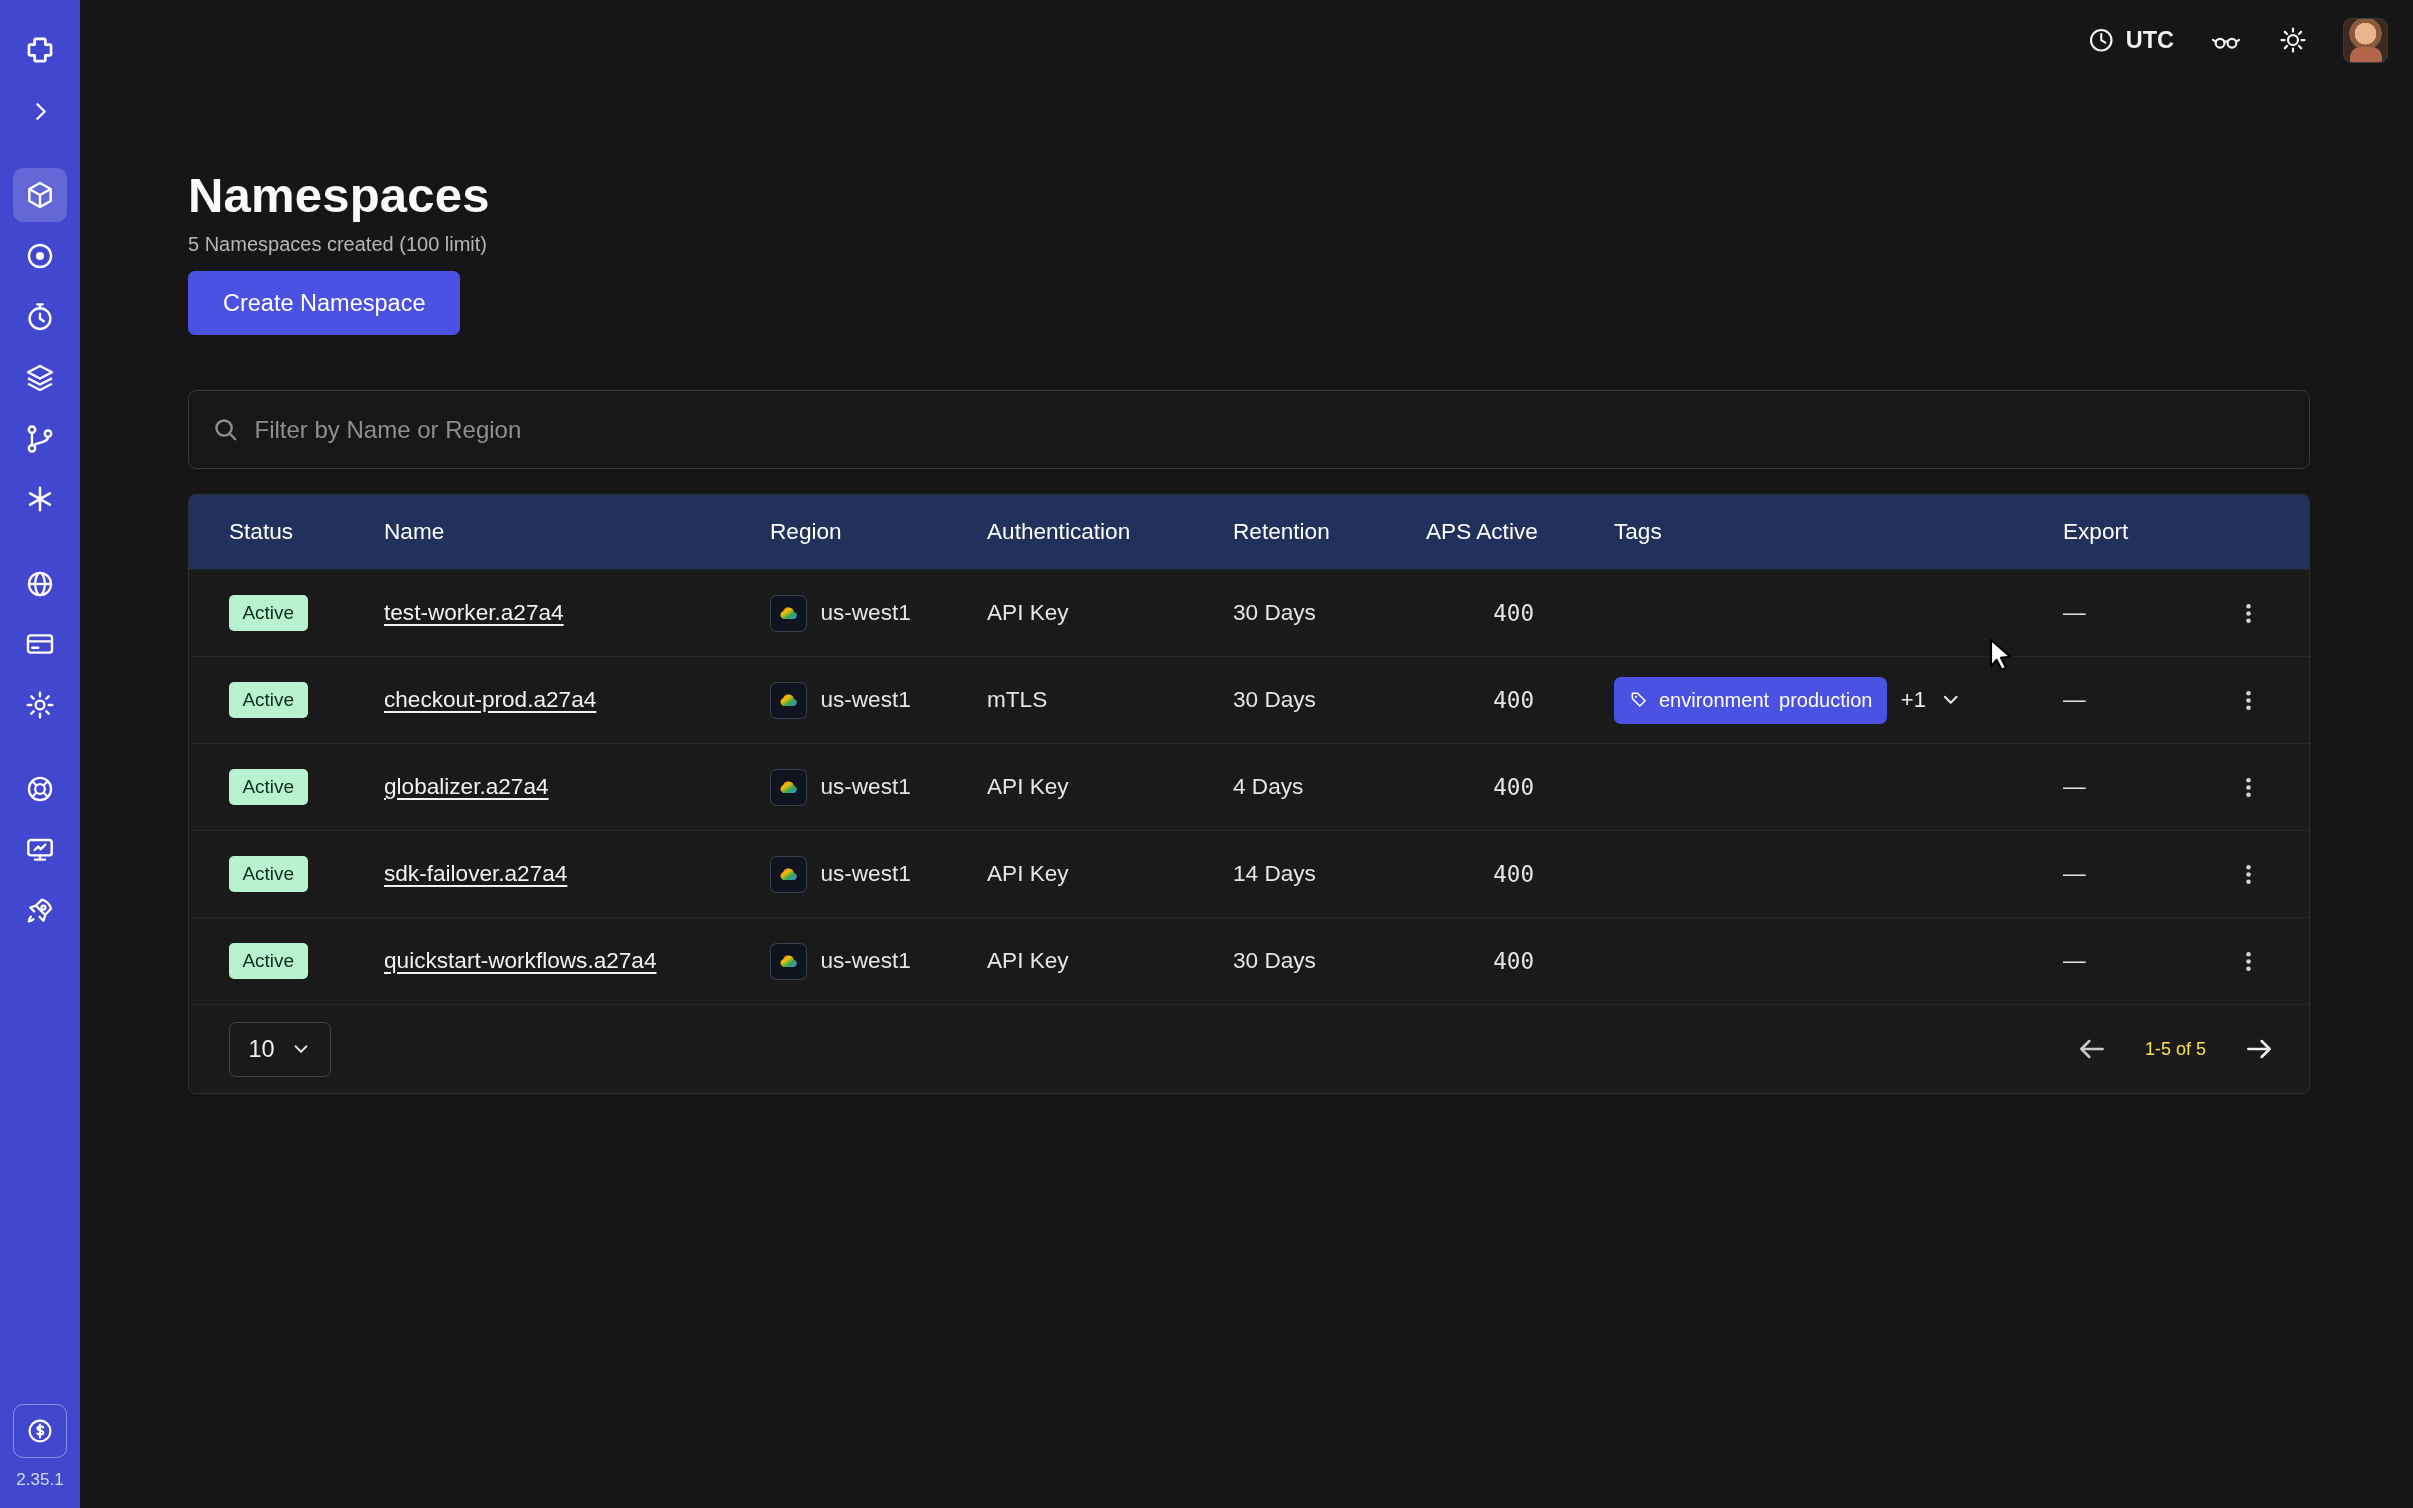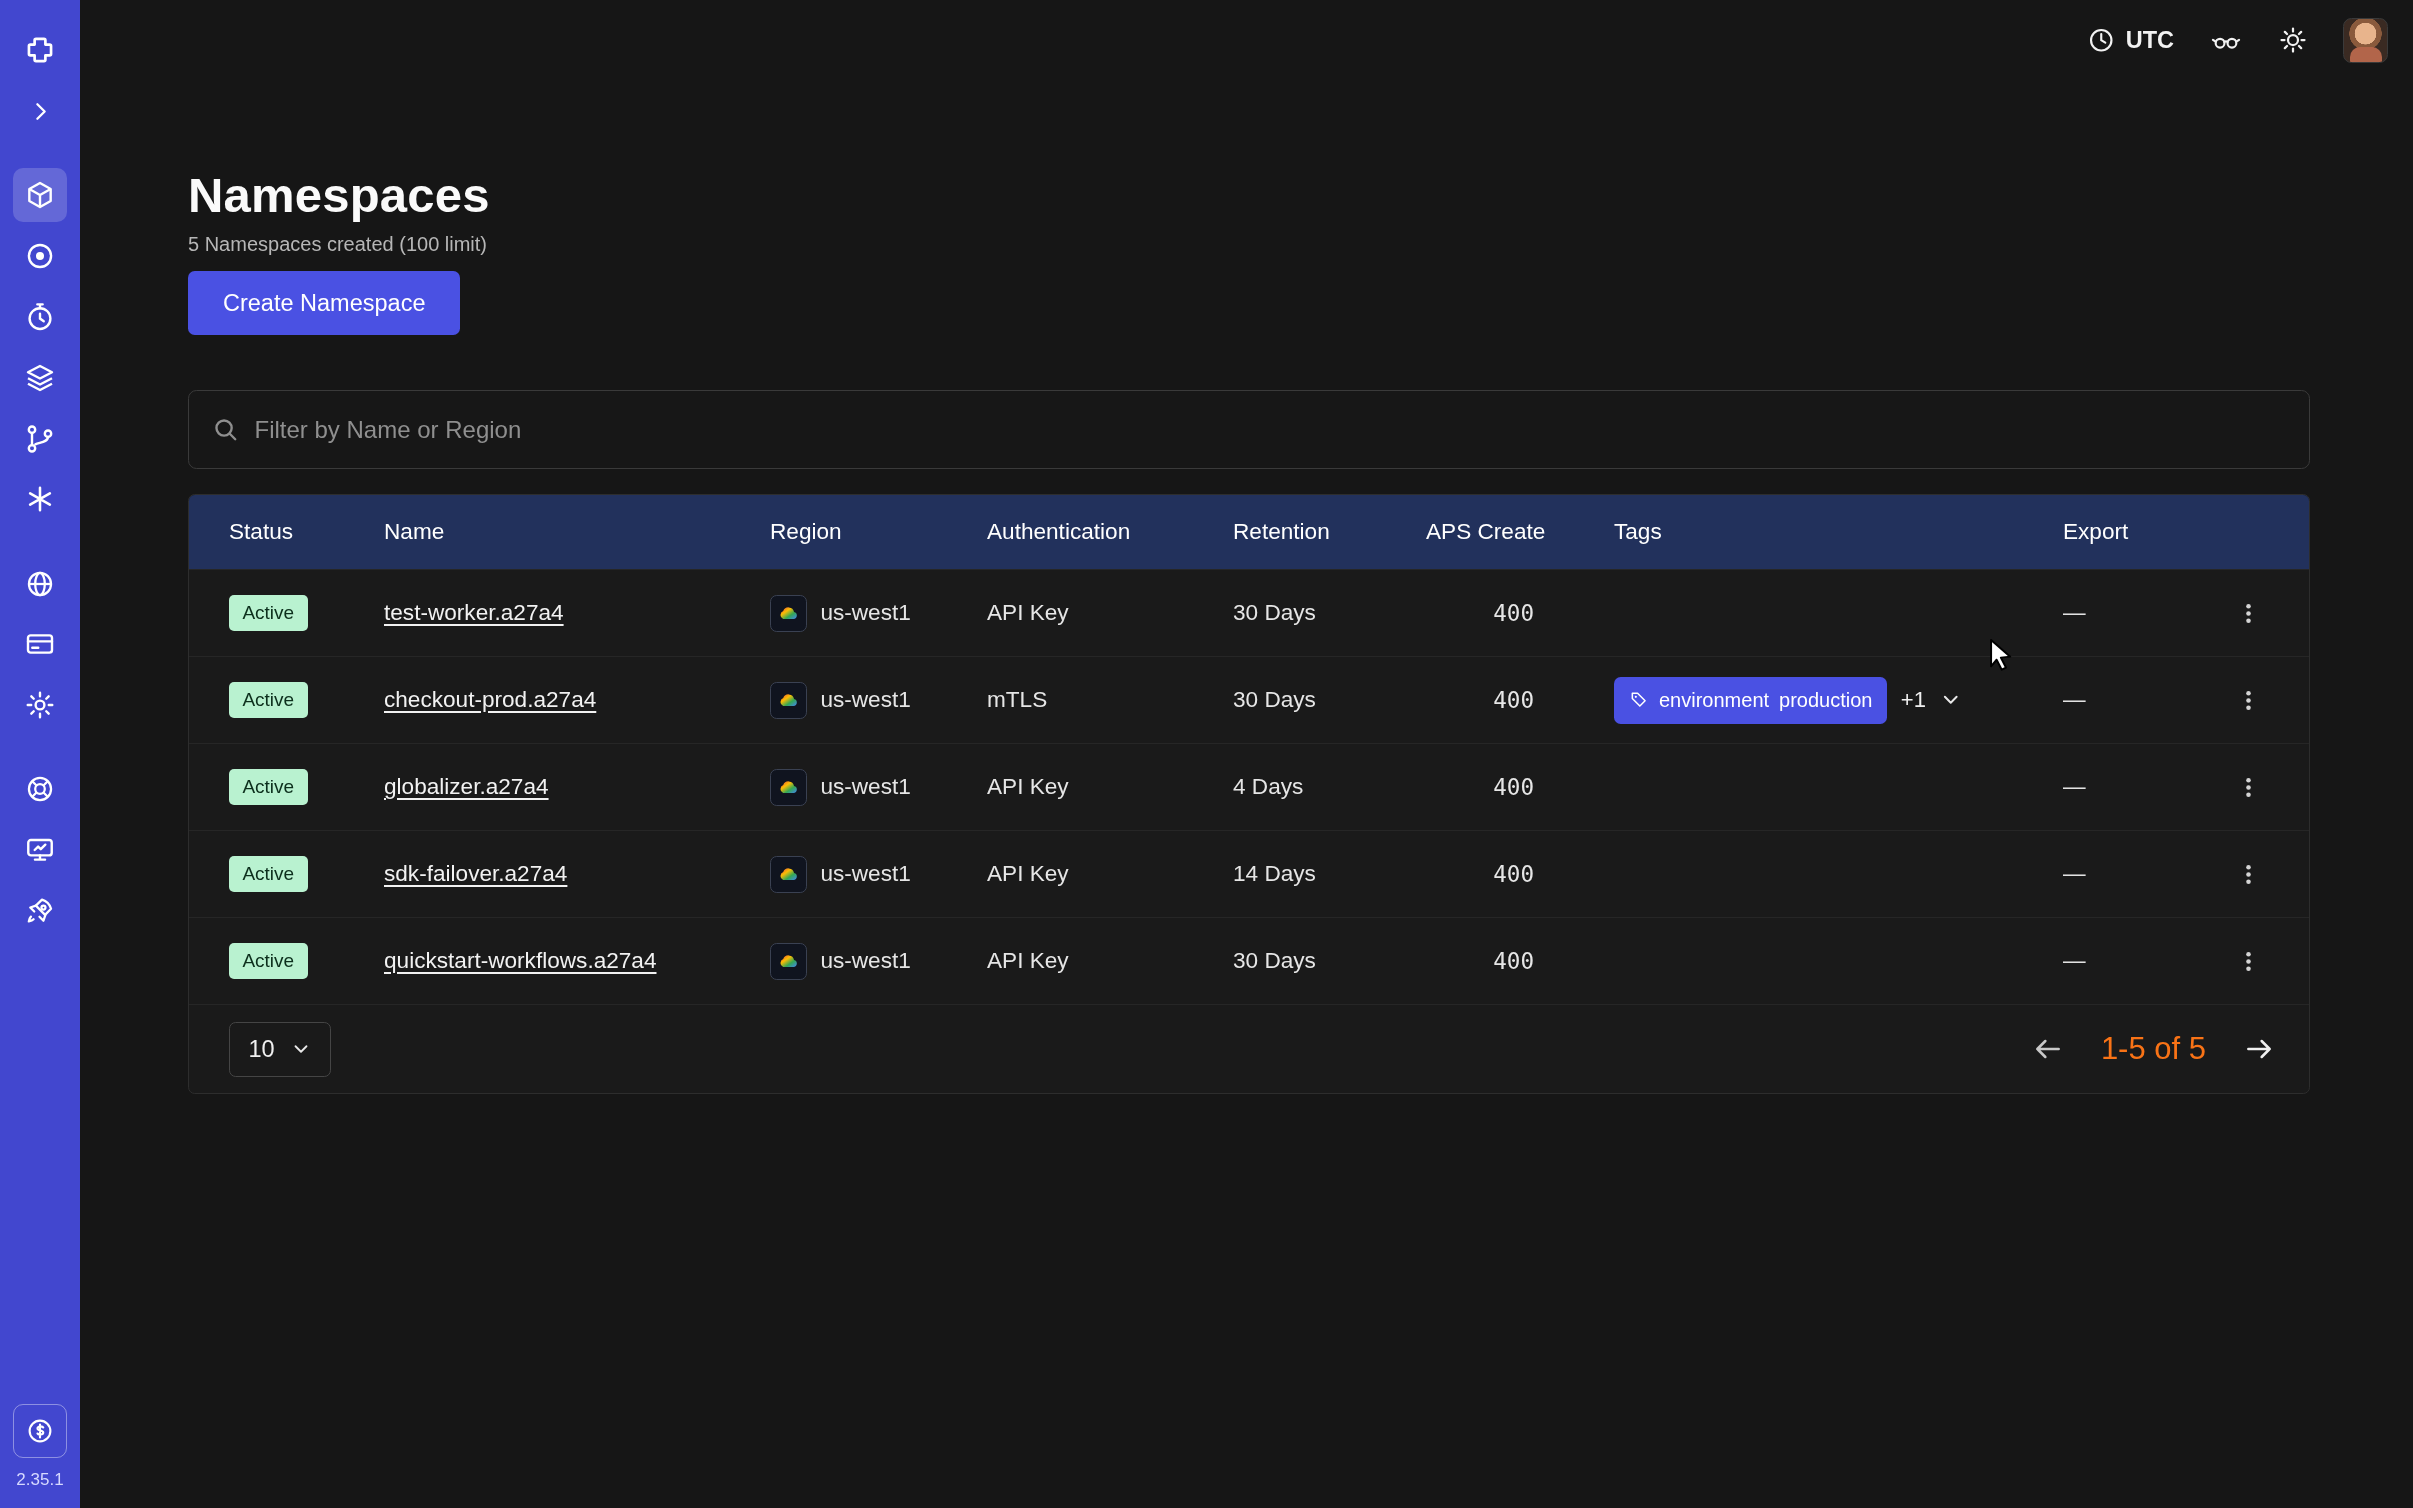--- a/index.html
+++ b/index.html
@@ -60,21 +60,21 @@
     border-radius:6.7px; height:47px; padding:0 15px; font-size:20px; cursor:pointer; }
   .tag-more { font-size:22px; color:#efefef; }
   .dash { color:#e2e2e2; }
   .kebab { width:47px; height:47px; display:flex; align-items:center; justify-content:center;
     cursor:pointer; border-radius:6.7px; }
 
   .tfoot { height:89px; border-top:1.7px solid #262626; display:flex; align-items:center;
     justify-content:space-between; padding:0 34px 0 40px; }
   .pagesize { display:flex; align-items:center; gap:15px; border:1.7px solid #454545; border-radius:6.7px;
     height:55px; padding:0 18.4px; font-size:23.5px; color:#f0f0f0; cursor:pointer; }
-  .pager { display:flex; align-items:center; gap:37px; font-size:31px; color:#f97316; }
+  .pager { display:flex; align-items:center; gap:37px; font-size:18px; color:#fde047; }
   .arrow-btn { display:flex; align-items:center; cursor:pointer; }
 
   .cursor { position:absolute; left:1984px; top:637px; z-index:50; pointer-events:none; }
 
   svg { display:block; }
 </style>
 </head>
 <body>
 
 <div class="sidebar">
@@ -224,21 +224,21 @@
     <input type="text" value="" placeholder="Filter by Name or Region" style="">
   </div>
 
   <div class="table">
     <div class="tgrid thead">
       <div>Status</div>
       <div>Name</div>
       <div>Region</div>
       <div>Authentication</div>
       <div>Retention</div>
-      <div>APS Create</div>
+      <div>APS Active</div>
       <div>Tags</div>
       <div>Export</div>
       <div></div>
     </div>
 
     <div class="tgrid trow">
       <div><span class="badge">Active</span></div>
       <div><a class="name-link">test-worker.a27a4</a></div>
       <div class="region-cell">
           <span class="gcp-box">

